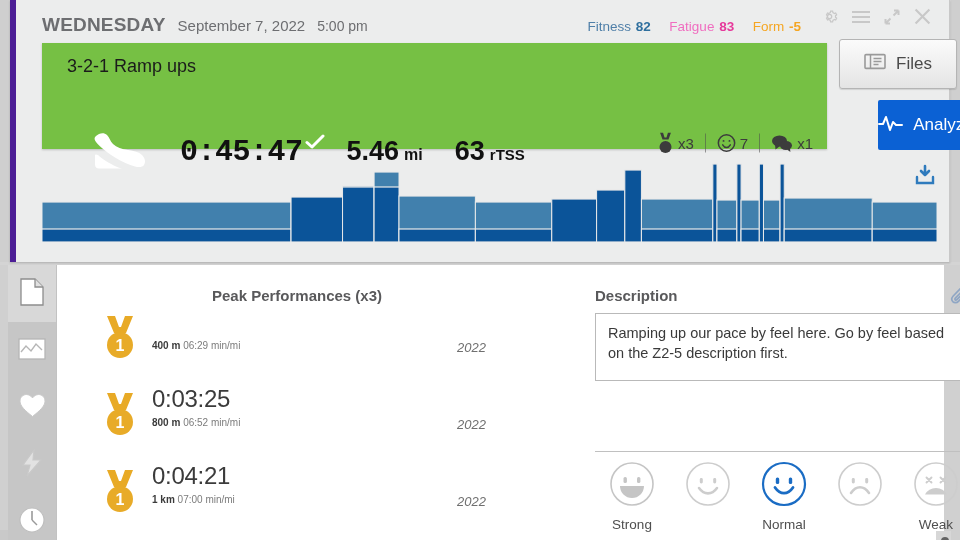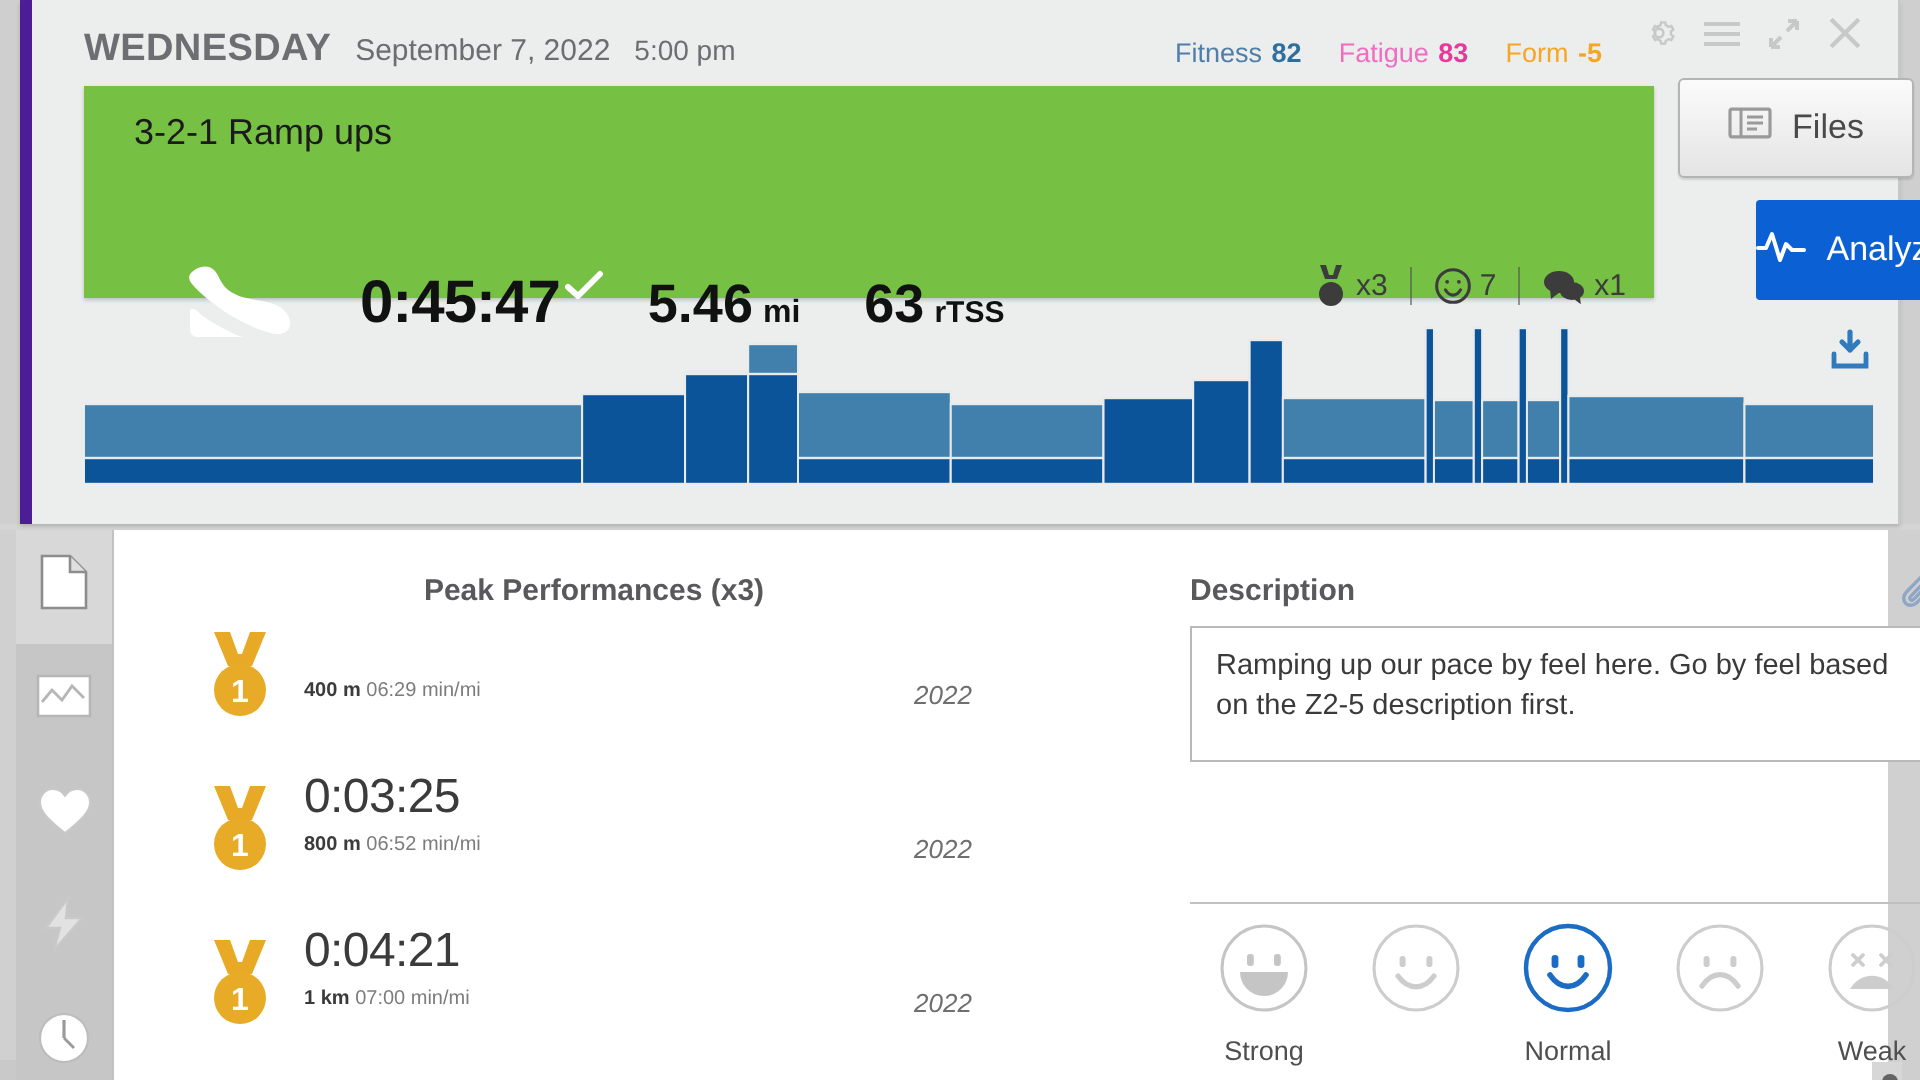--- a/index.html
+++ b/index.html
@@ -54,21 +54,21 @@
     background: #76c044; box-shadow: 0 1px 2px rgba(0,0,0,.2);
   }
   .gc-title {
     position: absolute; left: 25px; top: 13px;
     font-size: 18px; color: #1b1b1b;
   }
   .gc-shoe { position: absolute; left: 48px; top: 86px; }
   .gc-metrics {
     position: absolute; left: 138px; top: 92px; display: flex; align-items: baseline;
   }
-  .m-dur { font-size: 30px; font-weight: bold; color: #111; letter-spacing: -.5px; }
+  .m-dur { font-size: 30px; font-weight: bold; color: #111; letter-spacing: -.5px; font-family: Liberation Mono, monospace; }
   .m-check { margin-left: 2px; position: relative; top: -10px; }
   .m-dist { font-size: 27px; font-weight: bold; color: #111; margin-left: 22px; }
   .m-dist-u { font-size: 16px; font-weight: bold; color: #111; margin-left: 5px; }
   .m-tss { font-size: 27px; font-weight: bold; color: #111; margin-left: 32px; }
   .m-tss-u { font-size: 15px; font-weight: bold; color: #111; margin-left: 5px; }
 
   .gc-badges {
     position: absolute; right: 14px; top: 100px; transform: translateY(-50%);
     display: flex; align-items: center; font-size: 15px; color: #3c3c3c;
   }

